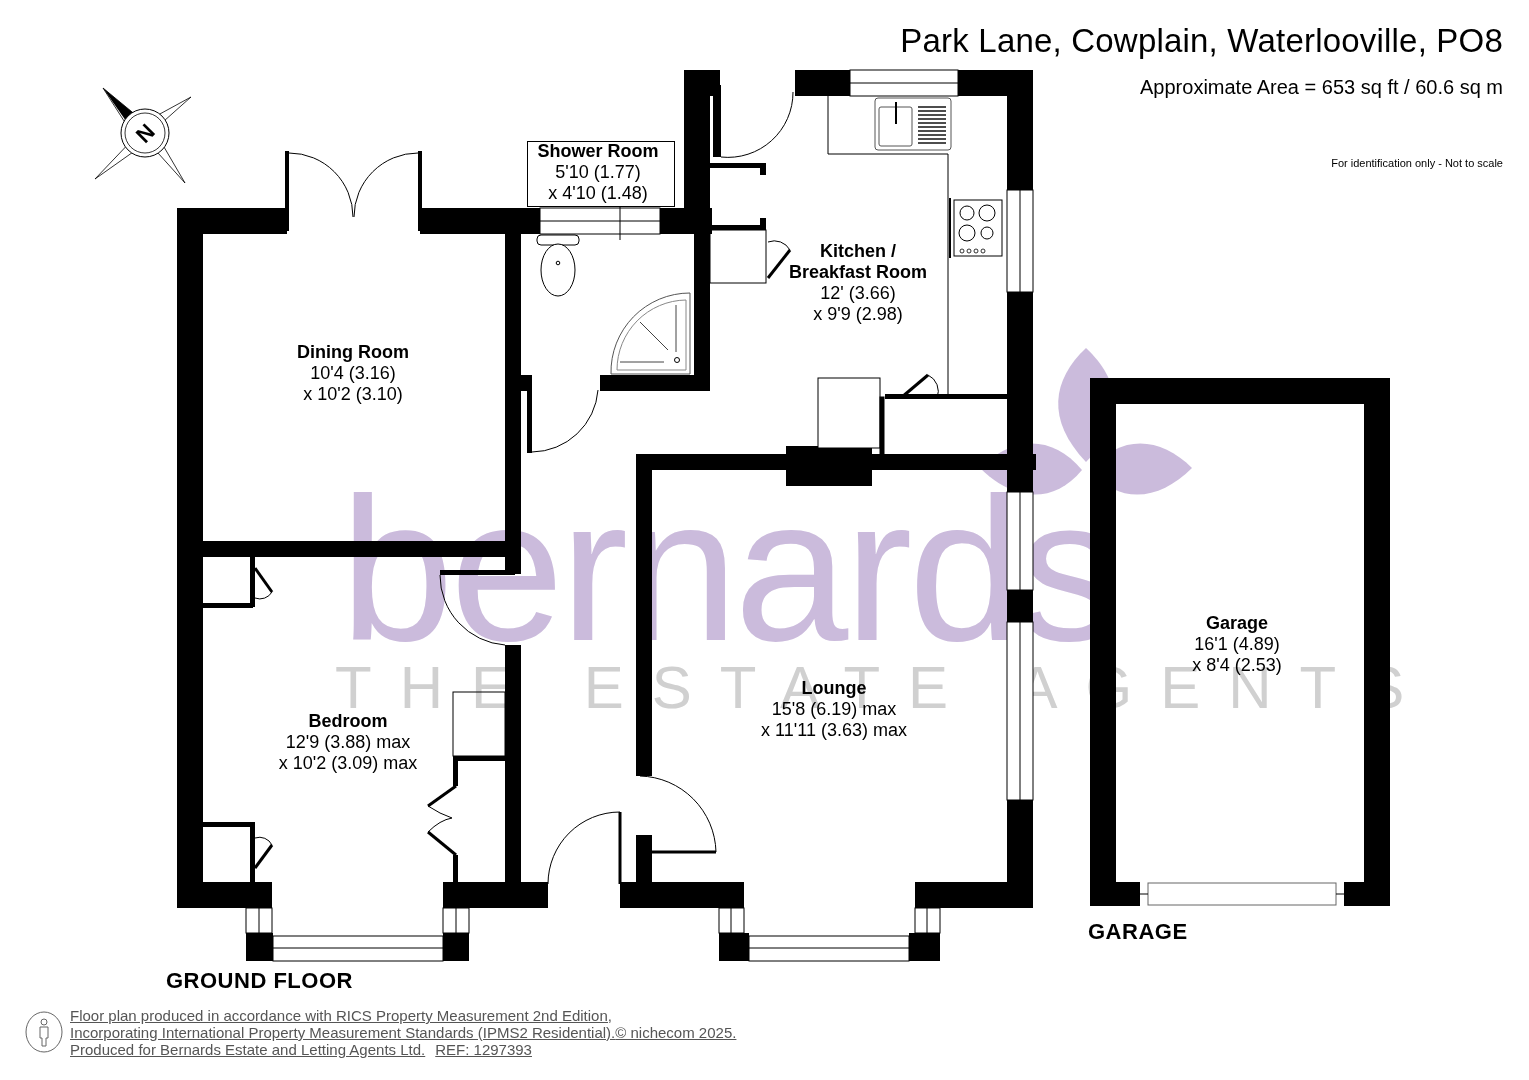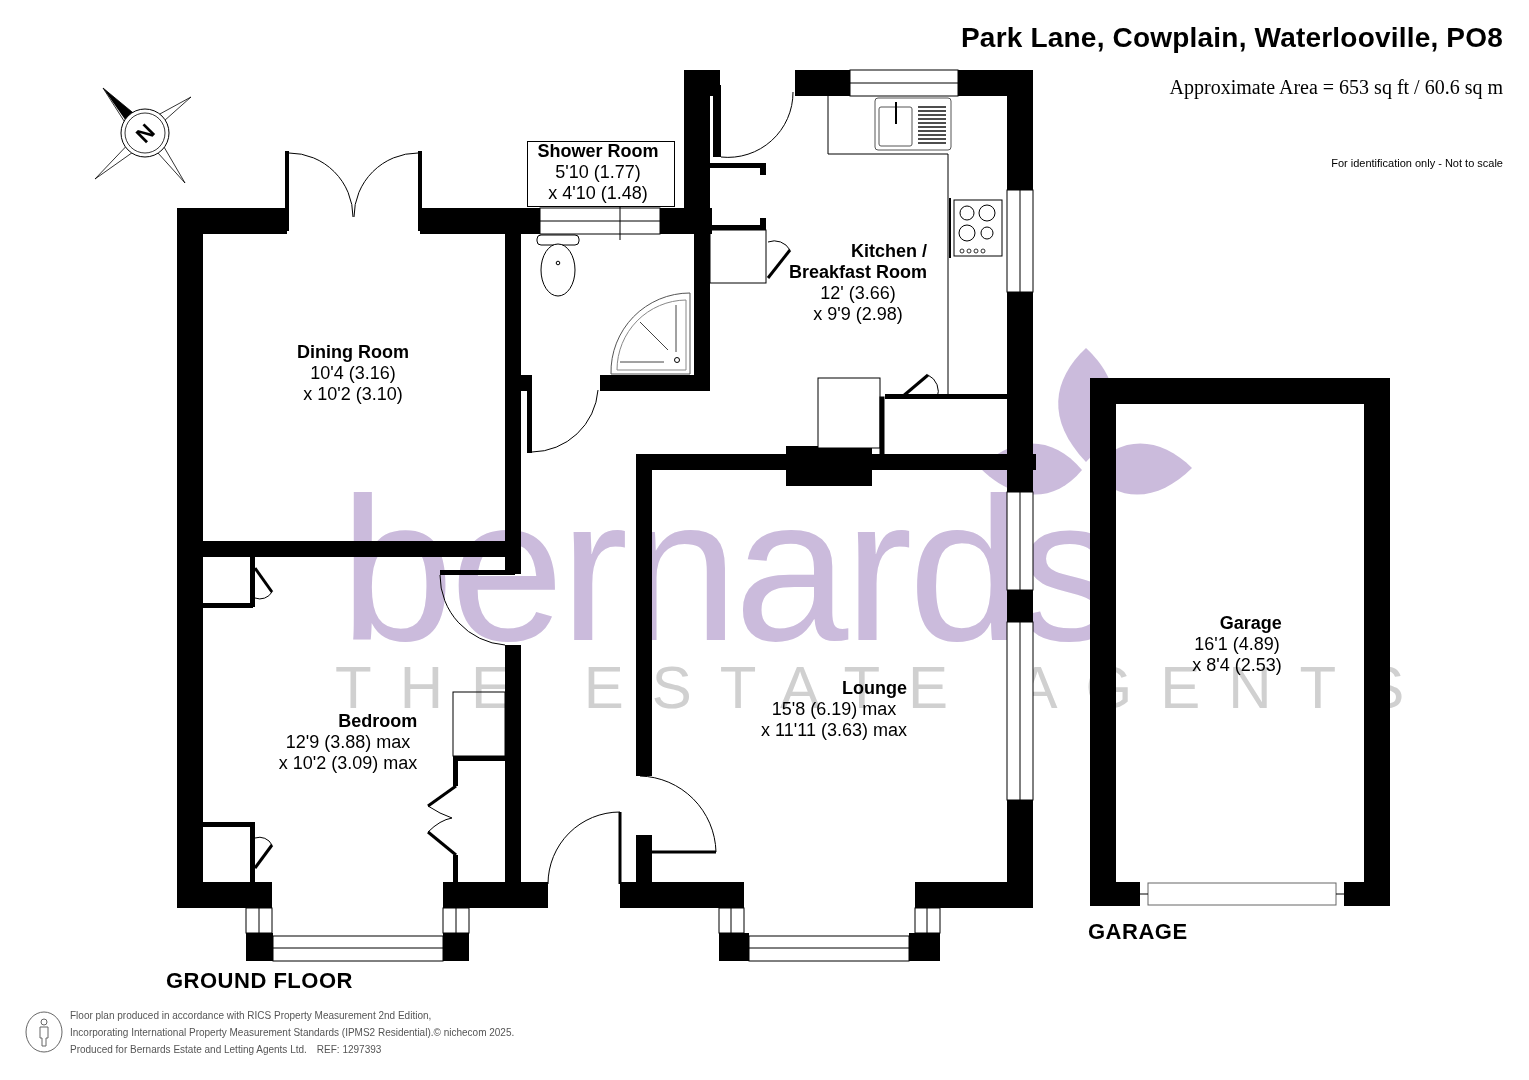--- a/index.html
+++ b/index.html
@@ -1,26 +1,26 @@
 <!DOCTYPE html>
 <html><head>
 <meta charset="utf-8">
 <style>
   html, body { margin: 0; padding: 0; background: #ffffff; }
   body { width: 1529px; height: 1080px; position: relative; overflow: hidden; font-family: "Liberation Sans", sans-serif; color: #000; }
   #plan { position: absolute; left: 0; top: 0; width: 1529px; height: 1080px; }
-  .title { position: absolute; right: 26px; top: 22px; font-size: 28px; font-weight: bold; letter-spacing: 0.2px; white-space: nowrap; }
-  .areas { position: absolute; right: 26px; top: 74px; text-align: right; font-size: 20px; line-height: 26px; font-family: Liberation Serif, serif; }
+  .title { position: absolute; right: 26px; top: 22px; font-size: 33px; font-weight: normal; letter-spacing: 0.2px; white-space: nowrap; }
+  .areas { position: absolute; right: 26px; top: 74px; text-align: right; font-size: 20px; line-height: 26px; }
   .note { position: absolute; right: 26px; top: 157px; font-size: 11px; text-align: left; }
   .room-label { position: absolute; text-align: center; font-size: 18px; line-height: 21px; white-space: nowrap; transform: translateX(-50%); }
-  .room-label .name { font-weight: bold; display: block; text-align: right; }
+  .room-label .name { font-weight: bold; display: block; }
   .room-label .dim { display: block; }
   .floor-label { position: absolute; font-size: 22px; font-weight: bold; letter-spacing: 0.5px; }
   .shower-box { position: absolute; left: 527px; top: 141px; width: 146px; height: 64px; border: 1px solid #000; background: #fff; }
-  .footer { position: absolute; left: 70px; top: 1007px; font-size: 10px; line-height: 17px; color: #555; }
+  .footer { position: absolute; left: 70px; top: 1007px; font-size: 15px; line-height: 17px; color: #555; text-decoration: underline; }
   .footer .ref { margin-left: 10px; }
   .footer .copy { margin-left: 0; }
   .footer-icon { position: absolute; left: 24px; top: 1010px; width: 40px; height: 44px; }
 </style>
 </head>
 <body>
 
 <svg id="plan" viewBox="0 0 1529 1080" xmlns="http://www.w3.org/2000/svg">
 
   <g>

